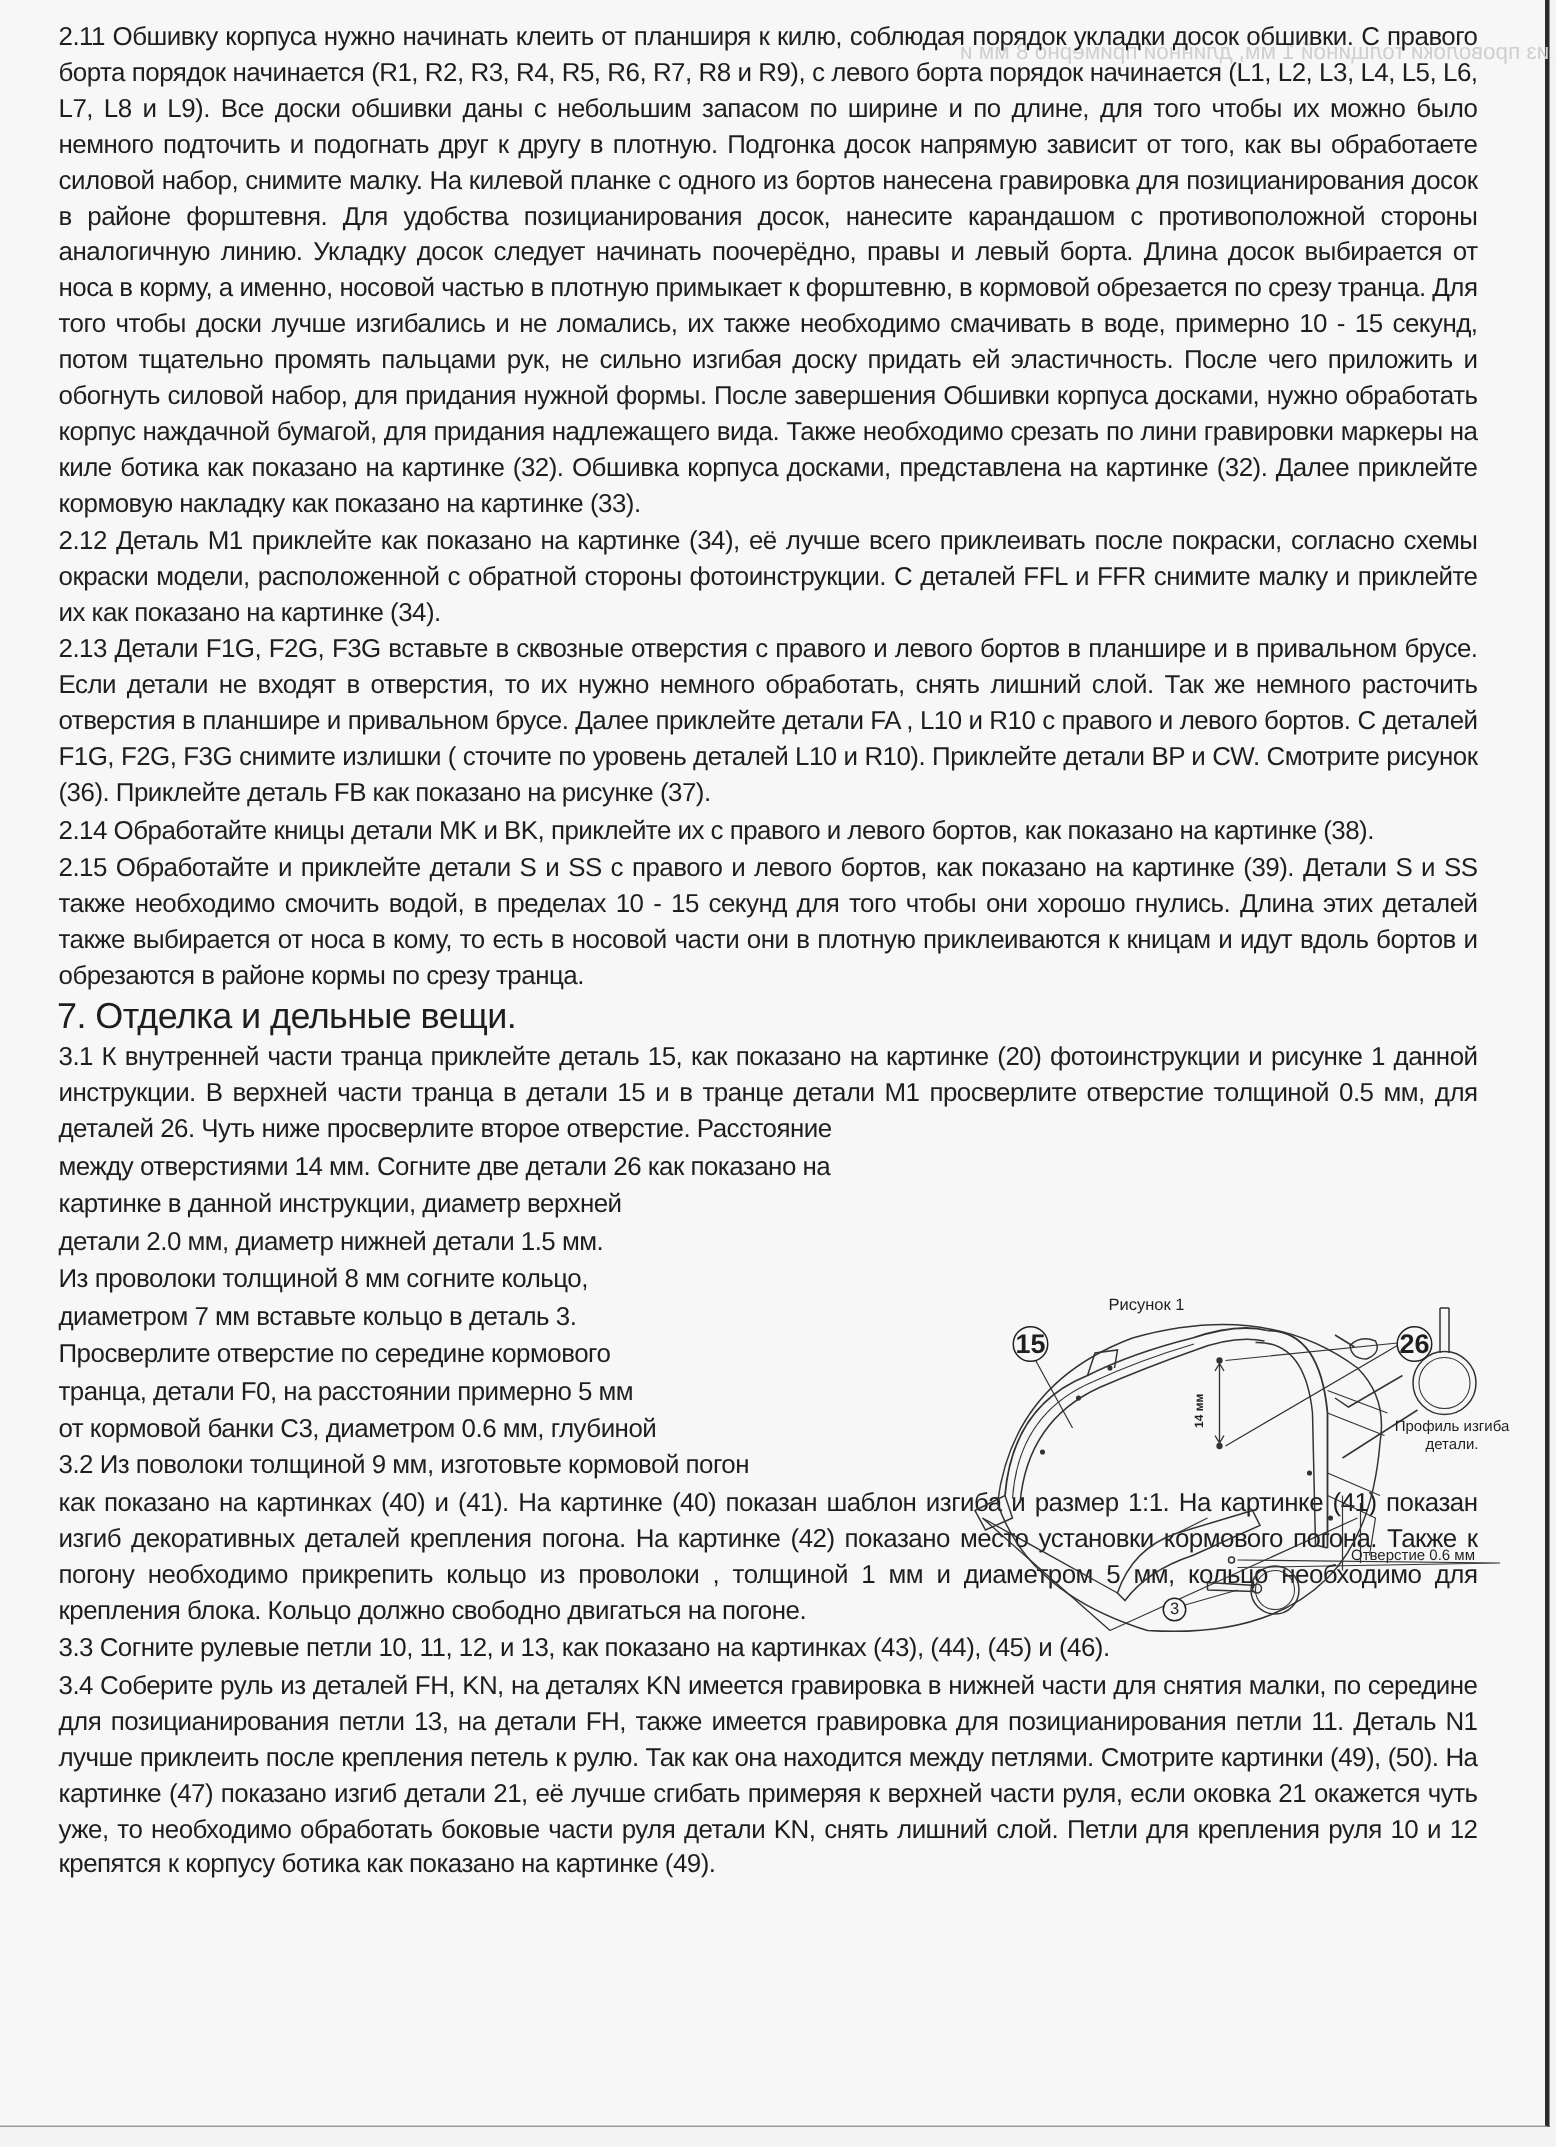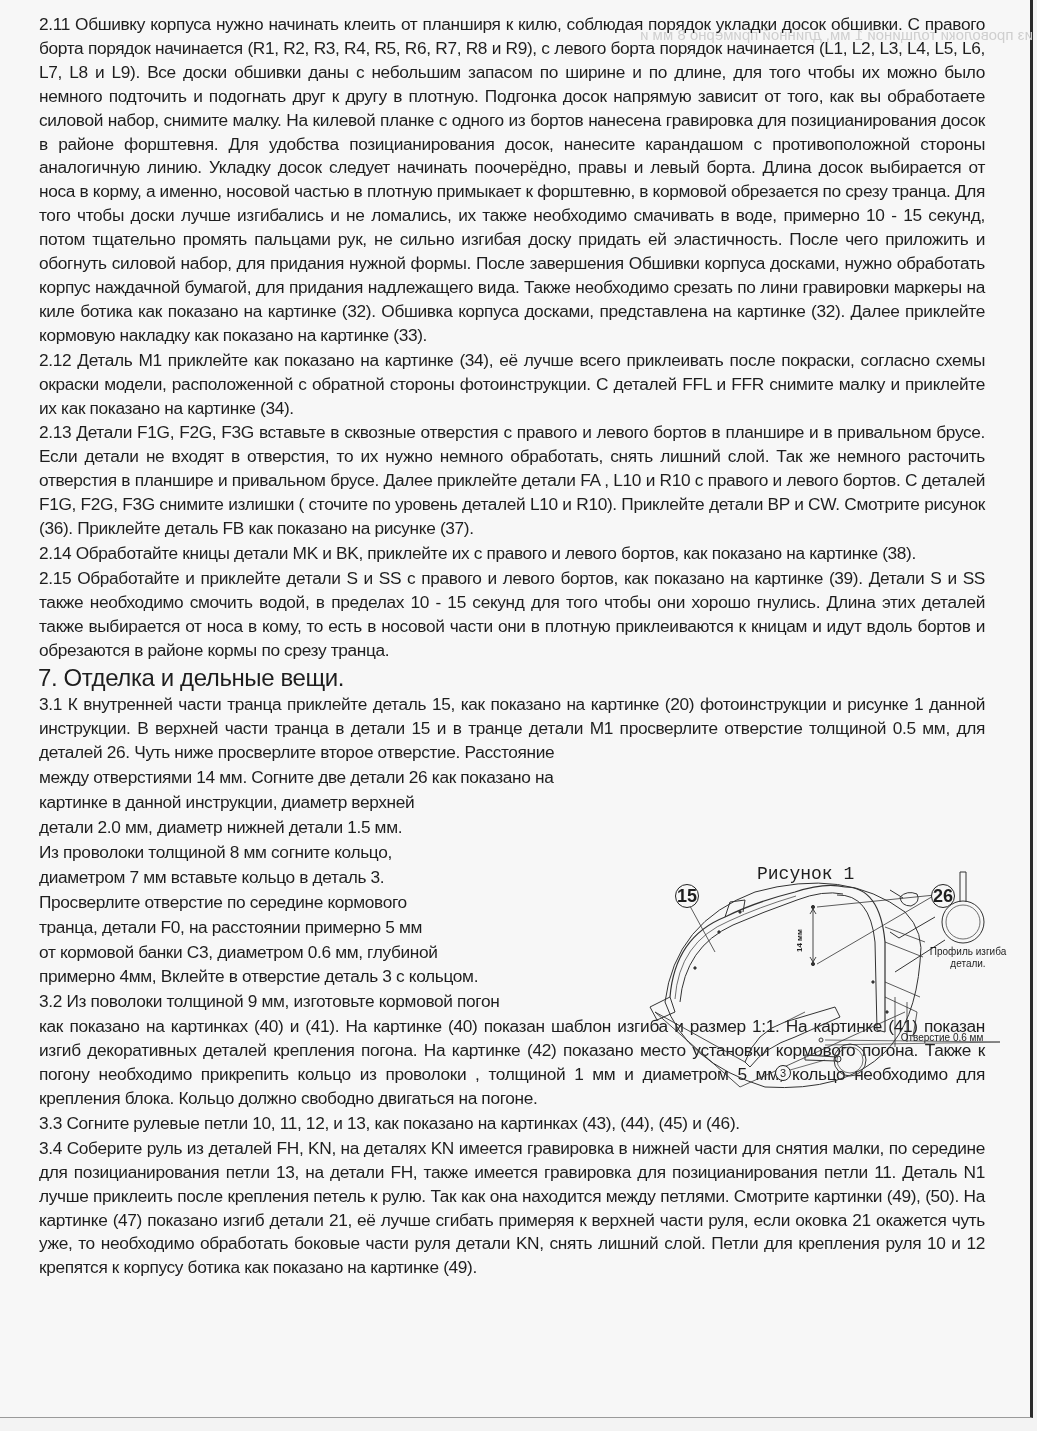--- a/index.html
+++ b/index.html
@@ -51,23 +51,22 @@
     .narrow p { text-align: left; }
     .figure {
       position: absolute;
       left: 645px;
       top: 862px;
       width: 370px;
       height: 230px;
     }
     .fig-title {
       position: absolute;
-      left: 112px; top: 2px;
-      font-size: 18px;
-      font-family: Liberation Mono, monospace;
+      left: 94px; top: 2px;
+      font-size: 11px;
     }
     .fig-label {
       position: absolute;
       font-size: 10px;
       text-align: center;
       line-height: 12px;
     }
     .callout {
       position: absolute;
       font-size: 18px;
@@ -107,21 +106,20 @@
 
     <div class="narrow">
       <p>между отверстиями 14 мм. Согните две детали 26 как показано на</p>
       <p> картинке в данной инструкции, диаметр верхней</p>
       <p> детали 2.0 мм,  диаметр нижней детали 1.5 мм.</p>
       <p>Из проволоки толщиной 8 мм согните кольцо,</p>
       <p>диаметром 7 мм вставьте кольцо в деталь 3.</p>
       <p>Просверлите отверстие по середине кормового</p>
       <p>транца, детали F0, на расстоянии примерно 5 мм</p>
       <p>от кормовой банки C3, диаметром 0.6 мм, глубиной</p>
-      <p>примерно 4мм, Вклейте в отверстие деталь 3 с кольцом.</p>
       <p>3.2 Из поволоки толщиной 9 мм, изготовьте кормовой погон</p>
     </div>
 
     <p>как показано на картинках (40) и (41). На картинке (40) показан шаблон изгиба и размер 1:1. На картинке (41) показан изгиб декоративных деталей крепления погона. На картинке (42) показано место установки кормового погона. Также к погону необходимо прикрепить кольцо из проволоки , толщиной 1 мм и диаметром 5 мм, кольцо необходимо для крепления блока. Кольцо должно свободно двигаться на погоне.</p>
     <p>3.3 Согните рулевые петли 10, 11, 12, и 13, как показано на картинках (43), (44), (45) и (46).</p>
     <p>3.4 Соберите руль из деталей FH, KN, на деталях KN имеется гравировка в нижней части для снятия малки, по середине для позицианирования петли 13, на детали FH, также имеется гравировка для позицианирования петли 11.  Деталь N1 лучше приклеить после крепления петель к рулю. Так как она находится между петлями. Смотрите картинки (49), (50). На картинке (47) показано изгиб детали 21, её лучше сгибать примеряя к верхней части руля, если оковка 21 окажется чуть уже, то необходимо обработать боковые части руля детали KN, снять лишний слой. Петли для крепления руля 10 и 12 крепятся к корпусу ботика как показано на картинке (49).</p>
   </div>
 
   <div class="figure">
     <div class="fig-title">Рисунок 1</div>

